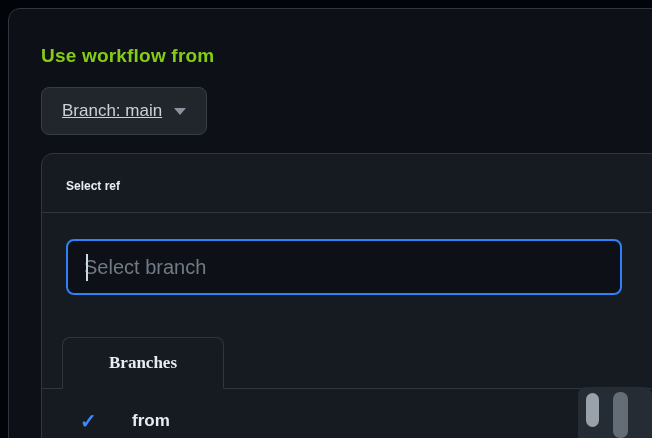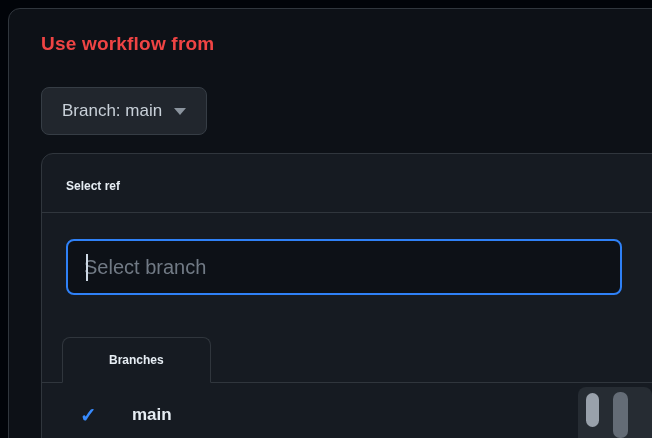--- a/index.html
+++ b/index.html
@@ -19,42 +19,43 @@
     position: absolute;
     left: 8px; top: 8px;
     width: 700px; height: 480px;
     background: #0d1117;
     border: 1px solid #30363d;
     border-radius: 12px;
   }
 
   .dialog-title {
     position: absolute;
-    left: 32px; top: 24px;
+    left: 32px; top: 36px;
     font-size: 19px;
     font-weight: 700;
-    color: #ef4444;
+    color: #84cc16;
     letter-spacing: .2px;
   }
 
   .branch-button {
     position: absolute;
     left: 32px; top: 78px;
     height: 48px;
     display: inline-flex;
     align-items: center;
     gap: 12px;
     padding: 0 20px;
     background: #21262d;
     border: 1px solid #363d45;
     border-radius: 8px;
     color: #c9d1d9;
     font-size: 17px;
     font-family: inherit;
     cursor: pointer;
+    text-decoration: underline;
   }
   .caret-down {
     width: 0; height: 0;
     border-left: 6px solid transparent;
     border-right: 6px solid transparent;
     border-top: 7px solid #8b949e;
     display: inline-block;
   }
 
   
@@ -105,27 +106,27 @@
 
   .tab-nav {
     position: relative;
     margin-top: 42px;
     display: flex;
     align-items: flex-end;
     padding-left: 20px;
     border-bottom: 1px solid #30363d;
   }
   .tab {
-    font-size: 12px;
+    font-size: 17px;
     color: #7d8590;
     padding: 15px 44px;
     cursor: pointer;
     background: transparent;
     border: none;
-    font-family: Liberation Sans, sans-serif;
+    font-family: Liberation Serif, serif;
   }
   .tab.active {
     color: #e6edf3;
     font-weight: 700;
     background: #161b22;
     border: 1px solid #30363d;
     border-bottom: 1px solid #161b22;
     border-radius: 8px 8px 0 0;
     margin-bottom: -1px;
     padding: 15px 46px;
@@ -190,21 +191,21 @@
         <div class="text-cursor"></div>
       </div>
 
       <div class="tab-nav">
         <button class="tab active">Branches</button>
       </div>
 
       <div class="ref-list">
         <div class="ref-item">
           <span class="check-icon">✓</span>
-          <span class="ref-item-label">main</span>
+          <span class="ref-item-label">from</span>
         </div>
       </div>
 
     </div>
   </div>
 
   <div class="scroll-region">
     <div class="scroll-thumb a"></div>
     <div class="scroll-thumb b"></div>
   </div>

